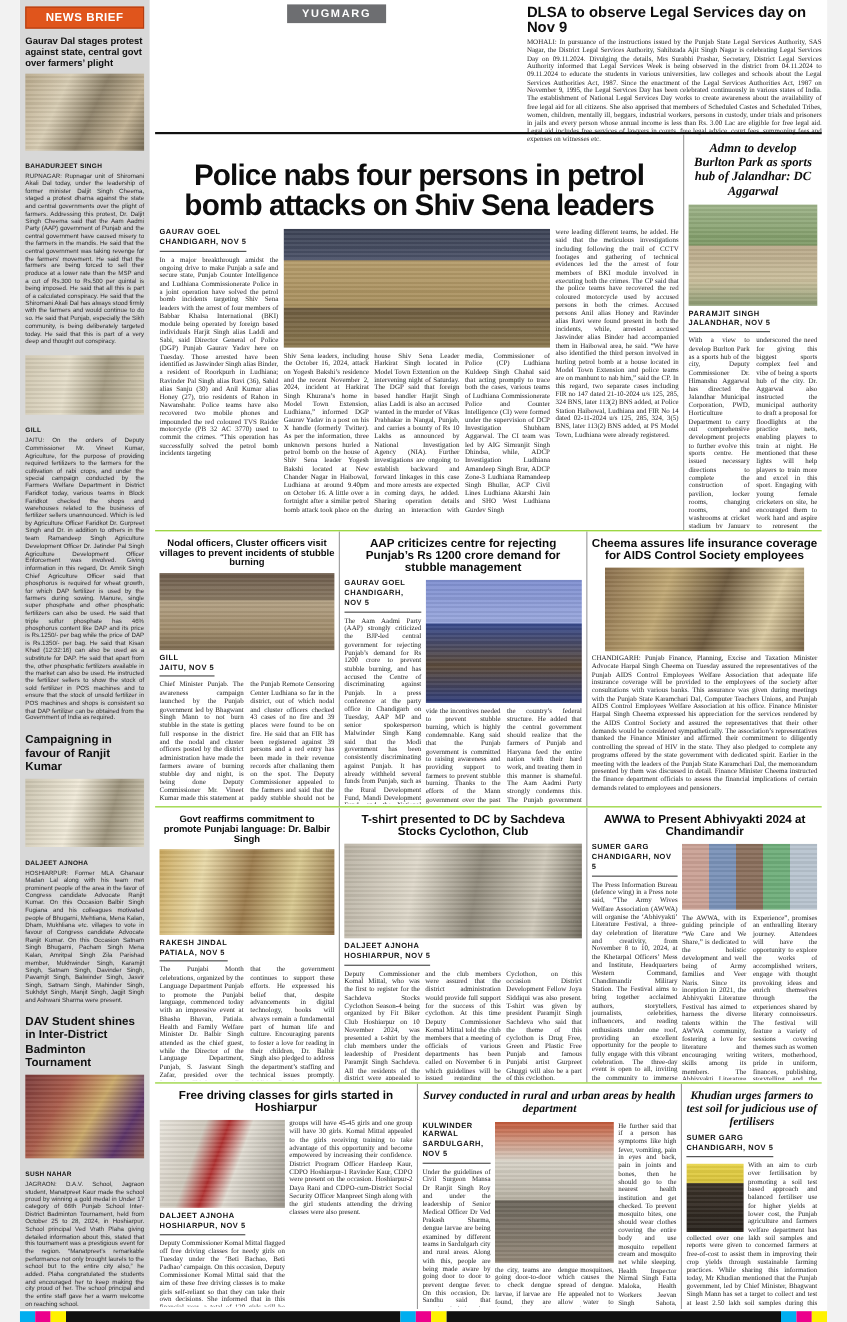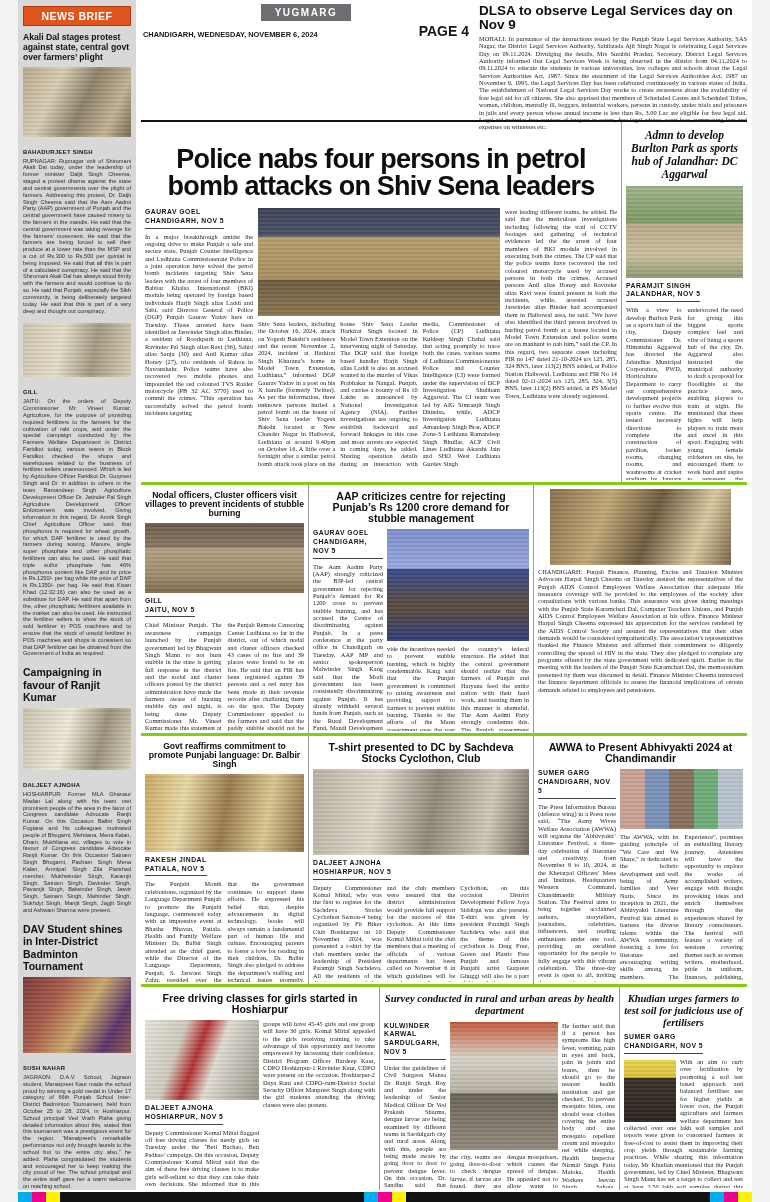--- a/index.html
+++ b/index.html
@@ -30,21 +30,21 @@
     color:#f15a22;letter-spacing:-3px;margin-top:-6px;}
   .date-row{width:100%;display:flex;justify-content:space-between;align-items:flex-end;padding:0 2px;margin-top:2px;}
   .dateline{font-family:"Liberation Sans",sans-serif;font-weight:bold;font-size:7.4px;}
   .page-num{font-family:"Liberation Sans",sans-serif;font-weight:bold;font-size:14px;}
   .dlsa{flex:1;padding:4px 0 0 8px;}
   .hl{font-family:"Liberation Sans",sans-serif;font-weight:bold;text-align:center;color:#0d0d0d;line-height:1.04;}
   .dlsa .hl{font-size:13.5px;text-align:left;margin-bottom:3px;}
   .body-text{font-size:6.35px;line-height:1.16;text-align:justify;color:#1c1c1c;}
 
   .row{display:flex;overflow:hidden;}
-  .row2,.row3,.row4{border-top:3px solid #84cc16;}
+  .row2,.row3,.row4{border-top:1px solid #84cc16;}
   .art{padding:4px 4px 2px;overflow:hidden;display:flex;flex-direction:column;}
   .art + .art{border-left:1px solid #9a9a9a;}
 
   
   .row1{height:360px;}
   .lead{width:480px;}
   .hl-lead{font-size:27px;letter-spacing:-.8px;line-height:1.0;margin:20px 0 8px;}
   .lead-body{flex:1;display:flex;overflow:hidden;}
   .lead-col1{width:108px;flex-shrink:0;}
   .lead-mid{width:252px;flex-shrink:0;padding:0 5px;display:flex;flex-direction:column;}
@@ -115,21 +115,21 @@
 </head>
 <body>
 
 <div class="page">
   <div class="content">
 
     <aside class="sidebar">
       <div class="brief-header">NEWS BRIEF</div>
 
       <div class="brief">
-        <h3 class="brief-title">Akali Dal stages protest against state, central govt over farmers’ plight</h3>
+        <h3 class="brief-title">Gaurav Dal stages protest against state, central govt over farmers’ plight</h3>
         <div class="brief-photo photo ph-crowd"></div>
         <span class="brief-author">BAHADURJEET SINGH</span>
         <p class="brief-body">RUPNAGAR: Rupnagar unit of Shiromani Akali Dal today, under the leadership of former minister Daljit Singh Cheema, staged a protest dharna against the state and central governments over the plight of farmers. Addressing this protest, Dr. Daljit Singh Cheema said that the Aam Aadmi Party (AAP) government of Punjab and the central government have caused misery to the farmers in the mandis. He said that the central government was taking revenge for the farmers’ movement. He said that the farmers are being forced to sell their produce at a lower rate than the MSP and a cut of Rs.300 to Rs.500 per quintal is being imposed. He said that all this is part of a calculated conspiracy. He said that the Shiromani Akali Dal has always stood firmly with the farmers and would continue to do so. He said that Punjab, especially the Sikh community, is being deliberately targeted today. He said that this is part of a very deep and thought out conspiracy.</p>
       </div>
 
       <div class="brief">
         <div class="brief-photo photo ph-fert"></div>
         <span class="brief-author">GILL</span>
         <p class="brief-body">JAITU: On the orders of Deputy Commissioner Mr. Vineet Kumar, Agriculture, for the purpose of providing required fertilizers to the farmers for the cultivation of rabi crops, and under the special campaign conducted by the Farmers Welfare Department in District Faridkot today, various teams in Block Faridkot checked the shops and warehouses related to the business of fertilizer sellers unannounced. Which is led by Agriculture Officer Faridkot Dr. Gurpreet Singh and Dr. in addition to others in the team Ramandeep Singh Agriculture Development Officer Dr. Jatinder Pal Singh Agriculture Development Officer Enforcement was involved. Giving information in this regard, Dr. Amrik Singh Chief Agriculture Officer said that phosphorus is required for wheat growth, for which DAP fertilizer is used by the farmers during sowing. Manure, single super phosphate and other phosphatic fertilizers can also be used. He said that triple sulfur phosphate has 46% phosphorus content like DAP and its price is Rs.1250/- per bag while the price of DAP is Rs.1350/- per bag. He said that Kisan Khad (12:32:16) can also be used as a substitute for DAP. He said that apart from the, other phosphatic fertilizers available in the market can also be used. He instructed the fertilizer sellers to show the stock of sold fertilizer in POS machines and to ensure that the stock of unsold fertilizer in POS machines and shops is consistent so that DAP fertilizer can be obtained from the Government of India as required.</p>
       </div>
@@ -147,24 +147,20 @@
         <span class="brief-author">SUSH NAHAR</span>
         <p class="brief-body">JAGRAON: D.A.V. School, Jagraon student, Manatpreet Kaur made the school proud by winning a gold medal in Under 17 category of 66th Punjab School Inter-District Badminton Tournament, held from October 25 to 28, 2024, in Hoshiarpur. School principal Ved Vrath Plaha giving detailed information about this, stated that this tournament was a prestigious event for the region. “Manatpreet’s remarkable performance not only brought laurels to the school but to the entire city also,” he added. Plaha congratulated the students and encouraged her to keep making the city proud of her. The school principal and the entire staff gave her a warm welcome on reaching school.</p>
       </div>
     </aside>
 
     <div class="main">
 
       <div class="mast-row">
         <div class="mast-center">
           <div class="kicker">YUGMARG</div>
-          <div class="date-row">
-            <span class="dateline">CHANDIGARH, WEDNESDAY, NOVEMBER 6, 2024</span>
-            <span class="page-num">PAGE 4</span>
-          </div>
         </div>
         <section class="dlsa">
           <h2 class="hl">DLSA to observe Legal Services day on Nov 9</h2>
           <p class="body-text">MOHALI: In pursuance of the instructions issued by the Punjab State Legal Services Authority, SAS Nagar, the District Legal Services Authority, Sahibzada Ajit Singh Nagar is celebrating Legal Services Day on 09.11.2024. Divulging the details, Mrs Surabhi Prashar, Secretary, District Legal Services Authority informed that Legal Services Week is being observed in the district from 04.11.2024 to 09.11.2024 to educate the students in various universities, law colleges and schools about the Legal Services Authorities Act, 1987. Since the enactment of the Legal Services Authorities Act, 1987 on November 9, 1995, the Legal Services Day has been celebrated continuously in various states of India. The establishment of National Legal Services Day works to create awareness about the availability of free legal aid for all citizens. She also apprised that members of Scheduled Castes and Scheduled Tribes, women, children, mentally ill, beggars, industrial workers, persons in custody, under trials and prisoners in jails and every person whose annual income is less than Rs. 3.00 Lac are eligible for free legal aid. Legal aid includes free services of lawyers in courts, free legal advice, court fees, summoning fees and expenses on witnesses etc.</p>
         </section>
       </div>
 
       <div class="row row1">
         <section class="art lead">
           <h1 class="hl hl-lead">Police nabs four persons in petrol bomb attacks on Shiv Sena leaders</h1>
@@ -219,20 +215,21 @@
               <p class="body-text">The Aam Aadmi Party (AAP) strongly criticized the BJP-led central government for rejecting Punjab’s demand for Rs 1200 crore to prevent stubble burning, and has accused the Centre of discriminating against Punjab. In a press conference at the party office in Chandigarh on Tuesday, AAP MP and senior spokesperson Malwinder Singh Kang said that the Modi government has been consistently discriminating against Punjab. It has already withheld several funds from Punjab, such as the Rural Development Fund, Mandi Development Fund, and the National Health Mission Fund, amounting to nearly Rs 10,000 crore. Issues were deliberately created in the lifting of paddy. Now, they are also refusing to pro</p>
             </div>
             <div class="split-r">
               <div class="photo ph-kang"></div>
               <p class="body-text two-col">vide the incentives needed to prevent stubble burning, which is highly condemnable. Kang said that the Punjab government is committed to raising awareness and providing support to farmers to prevent stubble burning. Thanks to the efforts of the Mann government over the past two and a half years, the number of stubble burning incidents has seen a significant reduction in Punjab. Kang further said that the BJP frequently pretends to stand with Punjab, but when it comes to actually helping them, the party avoids its responsibility or creates obstacles. The Centre’s attitude towards Punjab is discriminatory and vindictive, and it weakens the country’s federal structure. He added that the central government should realize that the farmers of Punjab and Haryana feed the entire nation with their hard work, and treating them in this manner is shameful. The Aam Aadmi Party strongly condemns this. The Punjab government had written to the Centre in 2022, informing them about their plan to provide Rs 2500 per acre to farmers. Last year, Delhi Chief Minister Arvind Kejriwal also announced that the Delhi government would contribute funds to this scheme, as stubble smoke during October-November severely increases air pollution in Delhi.</p>
             </div>
           </div>
         </section>
 
         <section class="art a-cheema">
+          <h2 class="hl hl-md">Cheema assures life insurance coverage for AIDS Control Society employees</h2>
           <div class="photo ph-cheema"></div>
           <p class="body-text">CHANDIGARH: Punjab Finance, Planning, Excise and Taxation Minister Advocate Harpal Singh Cheema on Tuesday assured the representatives of the Punjab AIDS Control Employees Welfare Association that adequate life insurance coverage will be provided to the employees of the society after consultations with various banks. This assurance was given during meetings with the Punjab State Karamchari Dal, Computer Teachers Unions, and Punjab AIDS Control Employees Welfare Association at his office. Finance Minister Harpal Singh Cheema expressed his appreciation for the services rendered by the AIDS Control Society and assured the representatives that their other demands would be considered sympathetically. The association’s representatives thanked the Finance Minister and affirmed their commitment to diligently controlling the spread of HIV in the state. They also pledged to complete any programs offered by the state government with dedicated spirit. Earlier in the meeting with the leaders of the Punjab State Karamchari Dal, the memorandum presented by them was discussed in detail. Finance Minister Cheema instructed the finance department officials to assess the financial implications of certain demands related to employees and pensioners.</p>
         </section>
       </div>
 
       <div class="row row3">
         <section class="art a-punjabi">
           <h2 class="hl hl-sm">Govt reaffirms commitment to promote Punjabi language: Dr. Balbir Singh</h2>
           <div class="photo ph-punjabi"></div>
           <div class="byline" style="margin-top:4px;">

